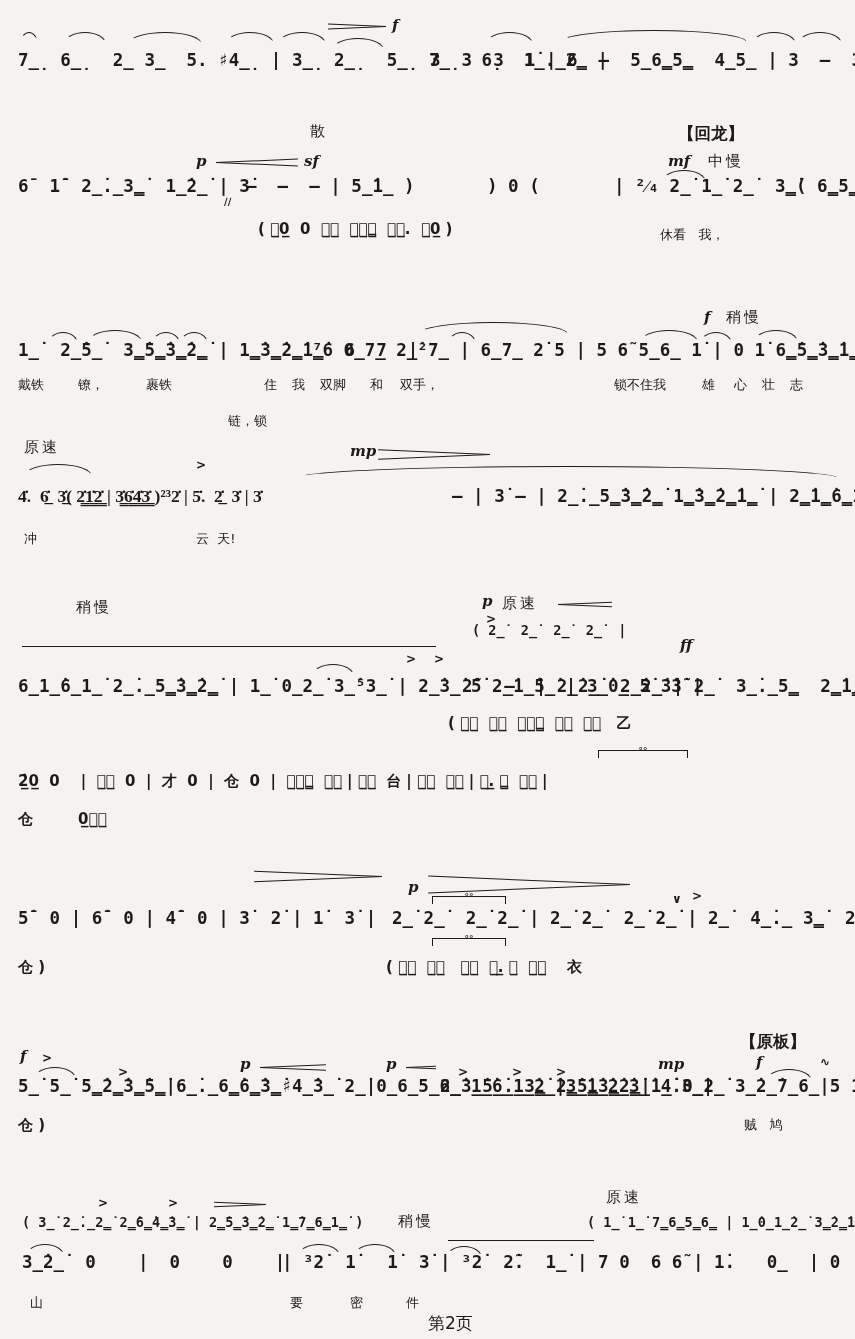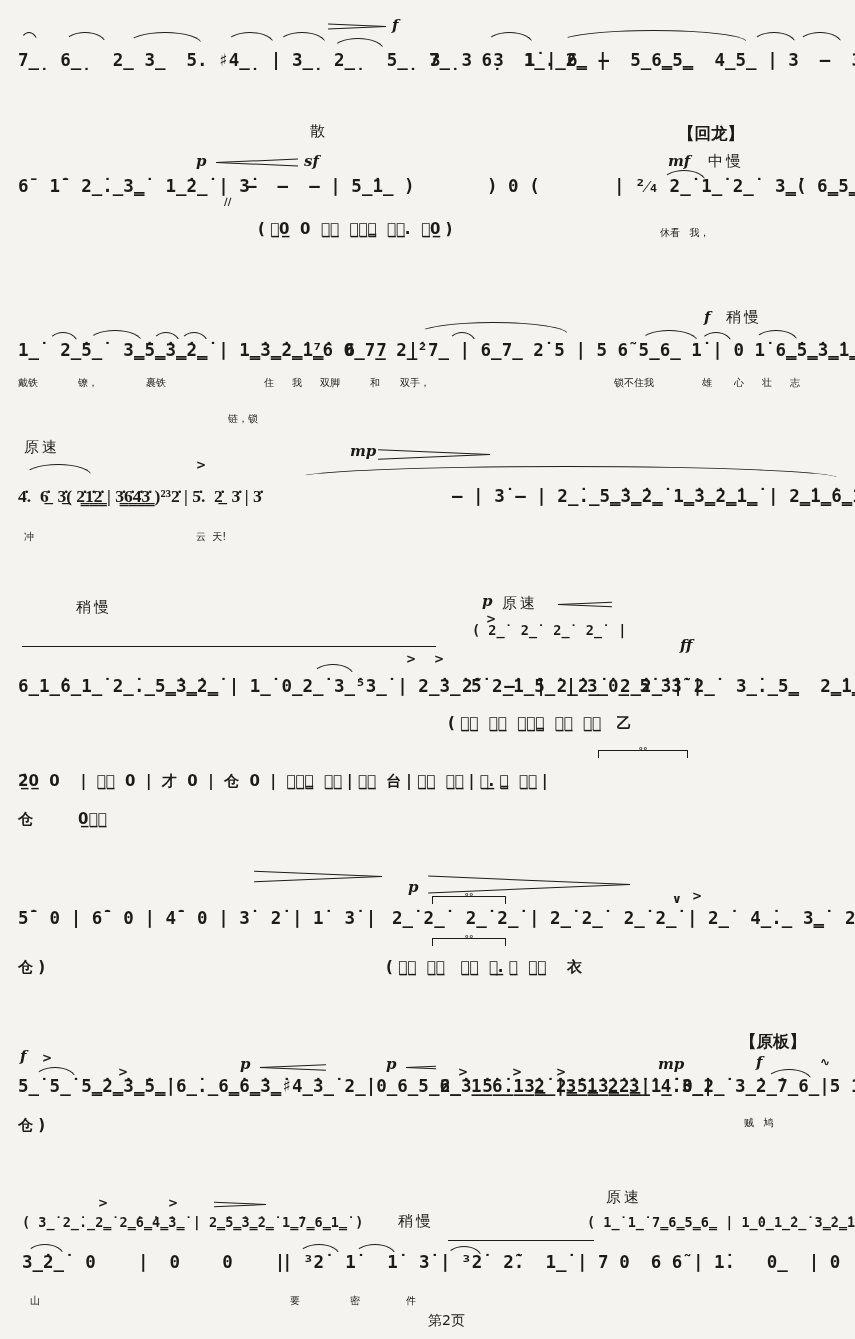--- a/index.html
+++ b/index.html
@@ -4,28 +4,28 @@
 <style>
   html,body{margin:0;padding:0;background:#9a9a96;}
   .page{
     position:relative;width:855px;height:1339px;margin:0 auto;
     background:#f4f3ef;color:#1d1b18;overflow:hidden;
     font-family:"DejaVu Sans",sans-serif;
   }
   .seg{position:absolute;color:#1d1b18;}
   .notes{font-family:"DejaVu Sans Mono",monospace;font-weight:bold;font-size:17.5px;white-space:pre;}
   .cue{font-family:"DejaVu Sans Mono",monospace;font-weight:bold;font-size:13.5px;white-space:pre;}
-  .lyr{font-size:10px;white-space:pre;}
+  .lyr{font-size:13px;white-space:pre;}
   .perc{font-weight:bold;font-size:15px;white-space:pre;}
   .dyn{font-family:"DejaVu Serif",serif;font-style:italic;font-weight:bold;font-size:15px;}
   .tempo{font-size:15px;letter-spacing:3px;white-space:pre;}
   .sect{font-weight:bold;font-size:16.5px;}
   .acc{font-weight:bold;font-size:12px;}
   .tiny{font-weight:bold;font-size:10px;}
-  .footer{font-size:14px;}
+  .footer{font-size:17px;}
   .slur{height:10px;border:1.6px solid transparent;border-top:1.8px solid #1d1b18;border-radius:50% / 100% 100% 0 0;}
   .cresc,.decresc{height:12px;}
   .cresc::before,.cresc::after,.decresc::before,.decresc::after{
     content:"";position:absolute;left:0;right:0;top:50%;border-top:1.4px solid #1d1b18;}
   .cresc::before{transform:rotate(2.4deg);transform-origin:left center;}
   .cresc::after{transform:rotate(-2.4deg);transform-origin:left center;}
   .decresc::before{transform:rotate(-2.4deg);transform-origin:right center;}
   .decresc::after{transform:rotate(2.4deg);transform-origin:right center;}
   .oob{height:7px;border-top:1.4px solid #1d1b18;border-left:1.4px solid #1d1b18;border-right:1.4px solid #1d1b18;
        font-size:9px;font-weight:bold;line-height:0;text-align:center;}

